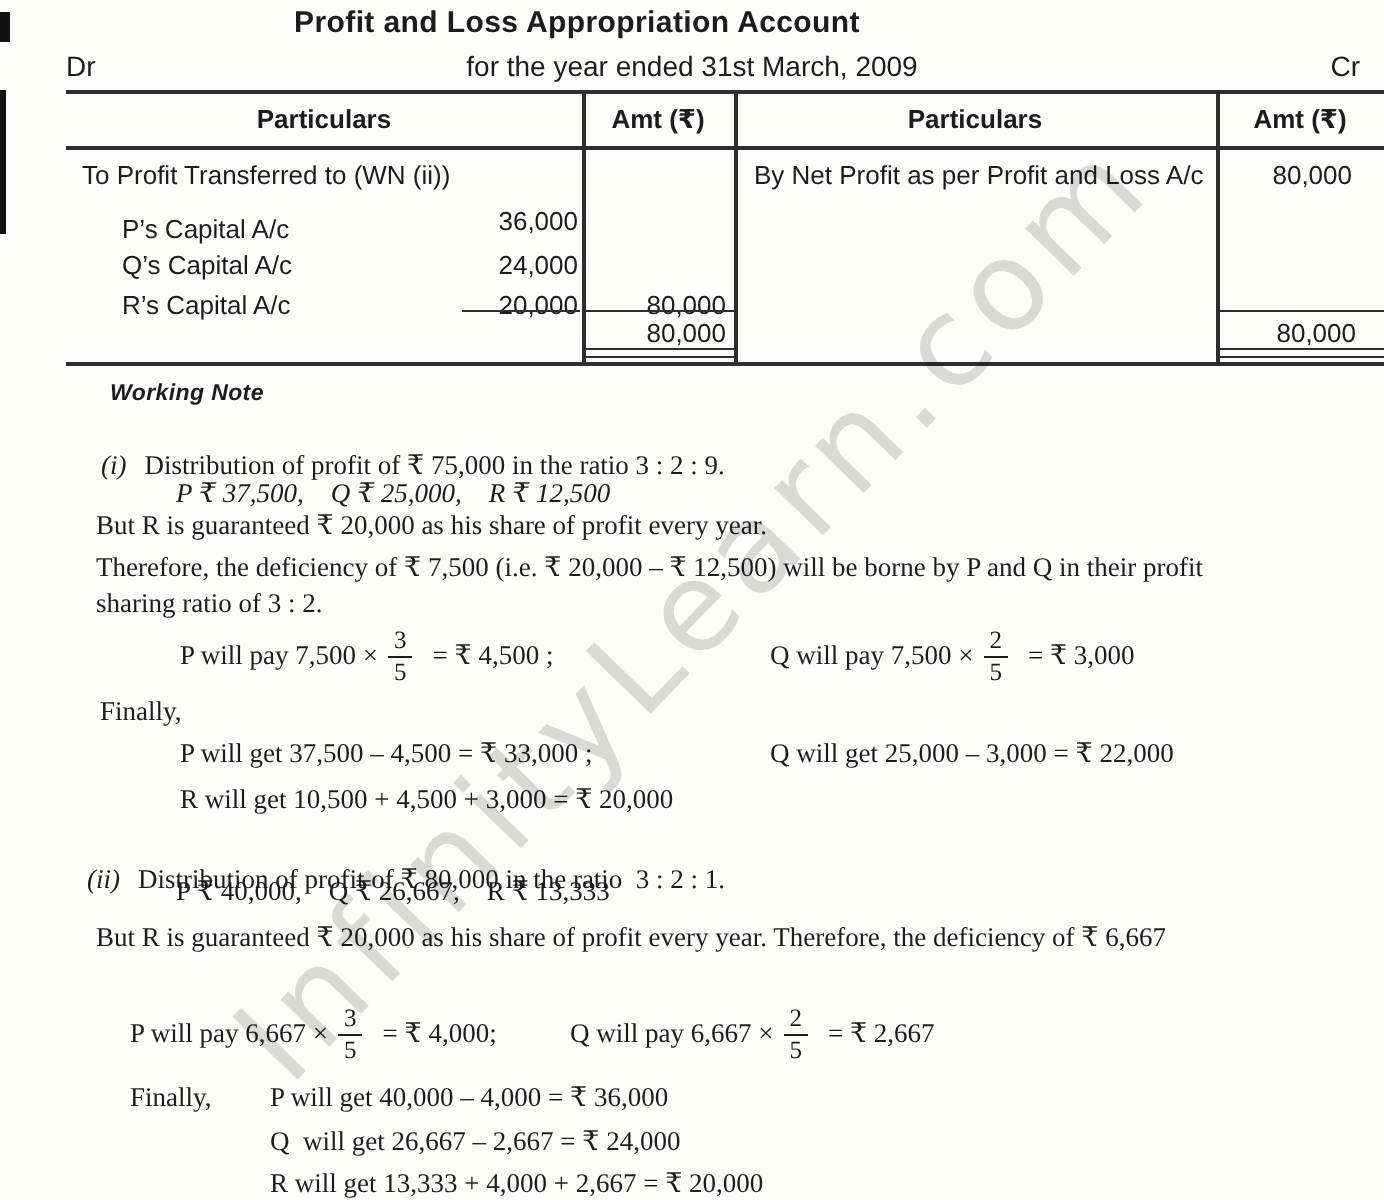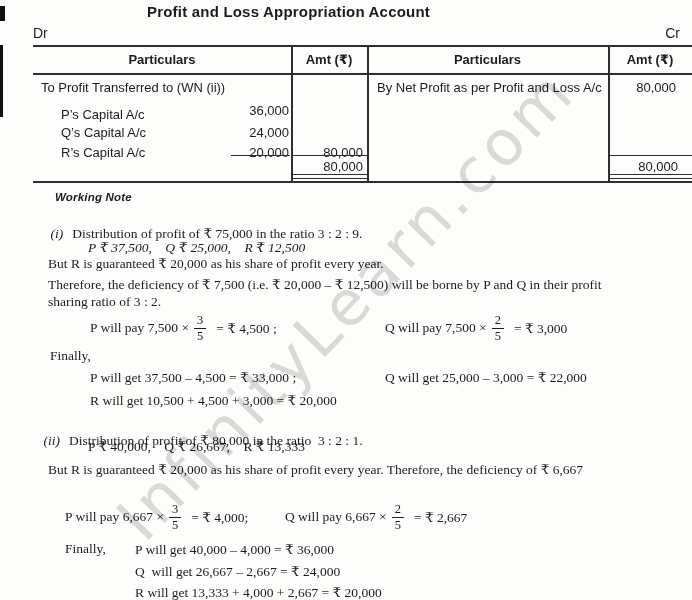--- a/index.html
+++ b/index.html
@@ -63,20 +63,21 @@
 
   <div class="watermark">InfinityLearn.com</div>
 
   <div class="artifact" style="left:0;top:6px;width:5px;height:15px;"></div>
   <div class="artifact" style="left:0;top:45px;width:3px;height:72px;"></div>
 
   <div class="title">Profit and Loss Appropriation Account</div>
 
   <div class="subrow">
     <span class="dr">Dr</span>
+    <span class="period">for the year ended 31st March, 2009</span>
     <span class="cr">Cr</span>
   </div>
 
   <div class="tbl">
 
     <div class="vline" style="left:258px;"></div>
     <div class="vline" style="left:334px;"></div>
     <div class="vline" style="left:575px;"></div>
 
     <div class="hline" style="left:0;top:26px;width:659px;"></div>

